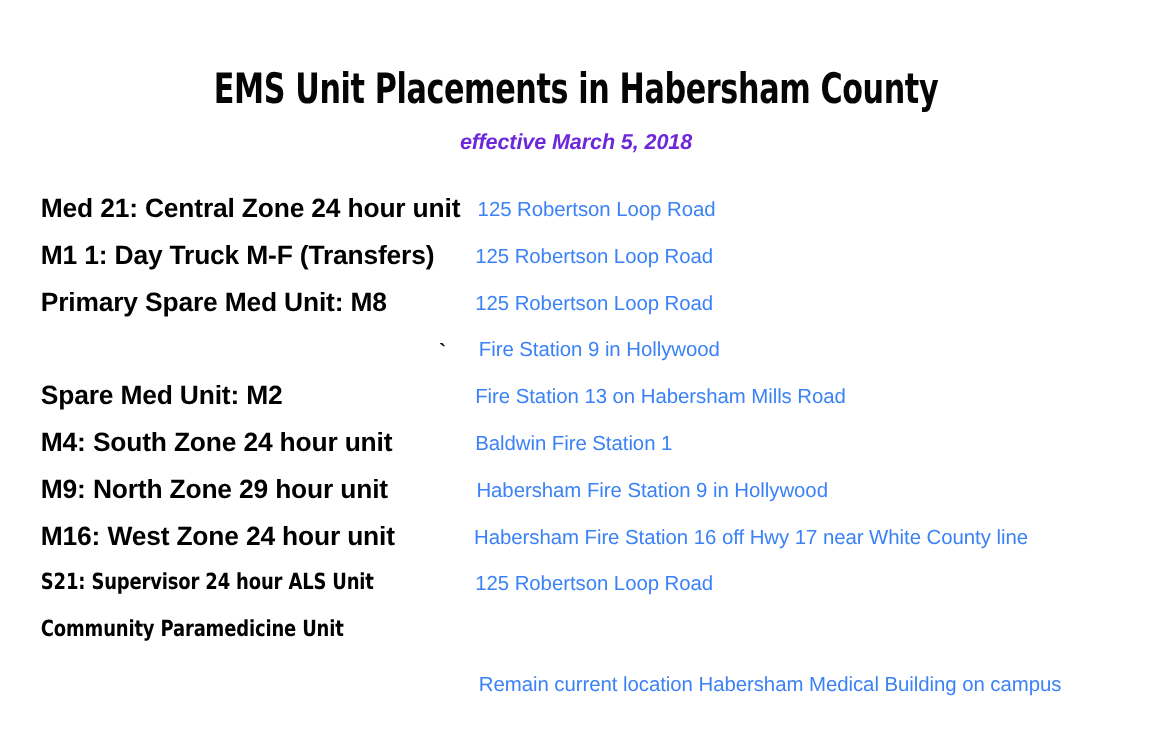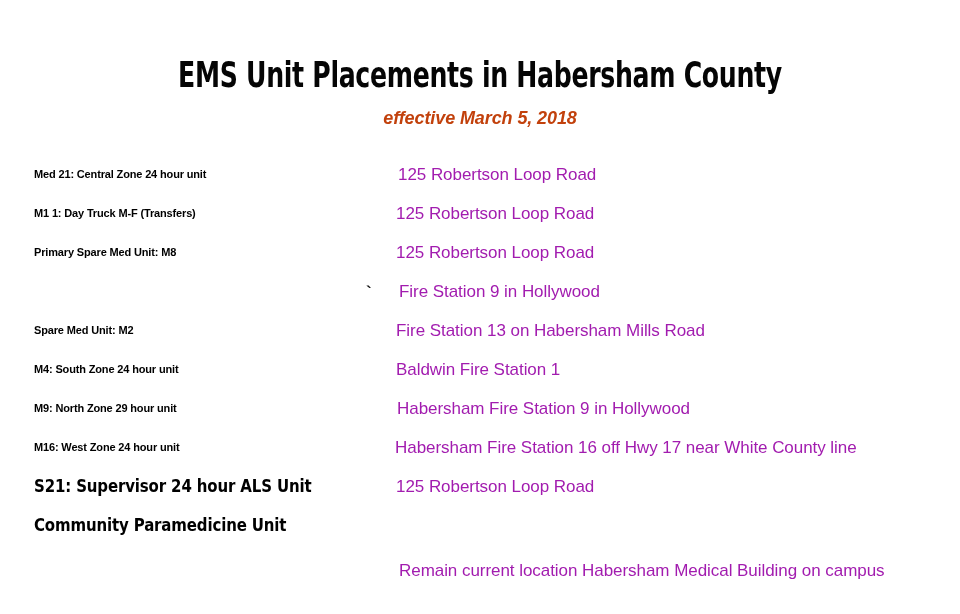--- a/index.html
+++ b/index.html
@@ -48,21 +48,21 @@
     right: 0;
     top: 106px;
     text-align: center;
     font-family: "Liberation Sans", "DejaVu Sans", sans-serif;
     font-weight: 700;
     font-style: italic;
     font-size: 18px;
     line-height: 24px;
     letter-spacing: -0.1px;
     white-space: nowrap;
-    color: #c2410c;
+    color: #6d28d9;
   }
 
   
   .placement-list {
     position: absolute;
     left: 0;
     top: 163px;
     width: 960px;
   }
 
@@ -70,36 +70,36 @@
     position: relative;
     height: 39px;
     width: 960px;
   }
 
   .unit-label {
     position: absolute;
     left: 34px;
     top: 0;
     font-weight: 700;
-    font-size: 11px;
+    font-size: 22px;
     line-height: 22px;
     letter-spacing: -0.15px;
     white-space: nowrap;
     color: #000000;
   }
 
   .unit-location {
     position: absolute;
     top: 1px;
     font-weight: 400;
     font-size: 17px;
     line-height: 22px;
     letter-spacing: -0.05px;
     white-space: nowrap;
-    color: #a21caf;
+    color: #3b82f6;
   }
 
   
   .placement-row.condensed .unit-label {
     font-family: "Liberation Sans Narrow", "DejaVu Sans Condensed", "Liberation Sans", sans-serif;
     font-size: 18.5px;
     transform: scaleX(0.90);
     transform-origin: left top;
   }
   .placement-row.condensed .unit-location {

